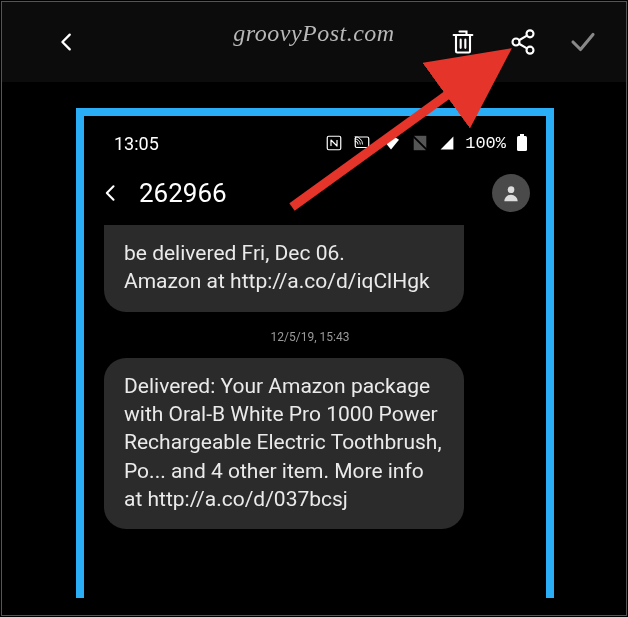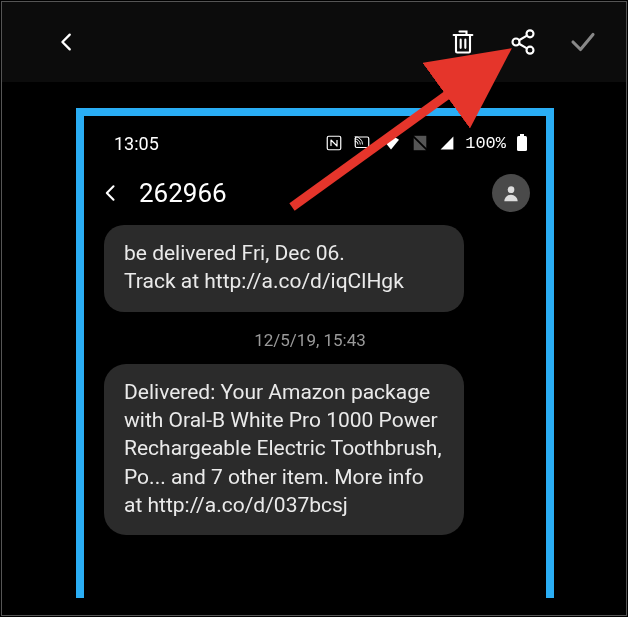--- a/index.html
+++ b/index.html
@@ -94,27 +94,27 @@
   .bubble {
     background: #2b2b2b;
     color: #eaeaea;
     border-radius: 22px;
     padding: 14px 20px 16px 20px;
     font-size: 21px;
     line-height: 1.35;
     max-width: 360px;
     margin-left: 20px;
   }
-  .bubble.first { border-top-left-radius: 0; border-top-right-radius: 0; margin-top:0; border-radius:20px;}
+  .bubble.first { border-top-left-radius: 0; border-top-right-radius: 0; margin-top:0; }
   .bubble .cut { color:#eaeaea;}
   .link { color:#eaeaea;}
   .timestamp {
     text-align: center;
     color: #9a9a9a;
-    font-size: 17px;
+    font-size: 12px;
     margin: 18px 0 14px 0;
   }
   .arrow {
     position: absolute;
     left: 270px; top: 40px;
     width: 248px; height: 180px;
     pointer-events: none;
   }
 </style>
 </head>
@@ -141,20 +141,21 @@
         <path d="M8.6 10.5 L15.4 6.5 M8.6 13.5 L15.4 17.5" stroke="#fff" stroke-width="1.8"></path>
       </svg>
     </div>
     <div class="icon-btn">
       <svg width="30" height="30" viewBox="0 0 24 24">
         <path d="M4 12 L10 18 L20 6" stroke="#888" stroke-width="2.5" fill="none" stroke-linecap="round" stroke-linejoin="round"></path>
       </svg>
     </div>
   </div>
 
+  <div class="watermark">groovyPost.com</div>
 
   <div class="crop-stage">
     <svg width="478" height="490" style="position:absolute;left:0;top:0;">
       <path class="crop-border" d="M4 60 L4 4 L60 4"></path>
       <path class="crop-border" d="M418 4 L474 4 L474 60"></path>
       <path class="crop-border" d="M4 430 L4 490"></path>
       <path class="crop-border" d="M474 430 L474 490"></path>
       <path class="crop-border" d="M4 60 L4 430" stroke-opacity="1"></path>
       <path class="crop-border" d="M474 60 L474 430"></path>
       <path class="crop-border" d="M60 4 L418 4"></path>
@@ -202,27 +203,27 @@
           <svg width="20" height="20" viewBox="0 0 24 24">
               <circle cx="12" cy="8" r="4" fill="#ddd"></circle>
               <path d="M4 22c0-4.4 3.6-8 8-8s8 3.6 8 8" fill="#ddd"></path>
             </svg>
         </div>
       </div>
 
       <div class="thread">
         <div class="bubble first">
           <span class="cut">be delivered Fri, Dec 06.</span><br>
-          <span>Track at </span><span class="link">http://a.co/d/iqClHgk</span>
+          <span>Amazon at </span><span class="link">http://a.co/d/iqClHgk</span>
         </div>
 
         <div class="timestamp">12/5/19, 15:43</div>
 
         <div class="bubble">
-          <span>Delivered: Your Amazon package with Oral-B White Pro 1000 Power Rechargeable Electric Toothbrush, Po... and 7 other item. More info at </span><span class="link">http://a.co/d/037bcsj</span>
+          <span>Delivered: Your Amazon package with Oral-B White Pro 1000 Power Rechargeable Electric Toothbrush, Po... and 4 other item. More info at </span><span class="link">http://a.co/d/037bcsj</span>
         </div>
       </div>
 
     </div>
   </div>
 
   <svg class="arrow" viewBox="0 0 248 180">
     <defs>
       <marker id="ah" markerWidth="9" markerHeight="9" refX="6" refY="4.5" orient="auto">
         <path d="M0 0 L9 4.5 L0 9 Z" fill="#e5352b"></path>

